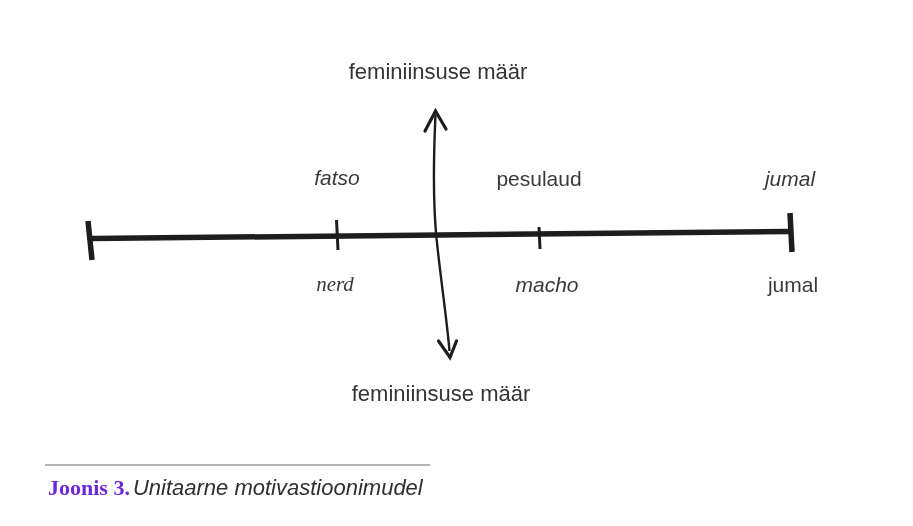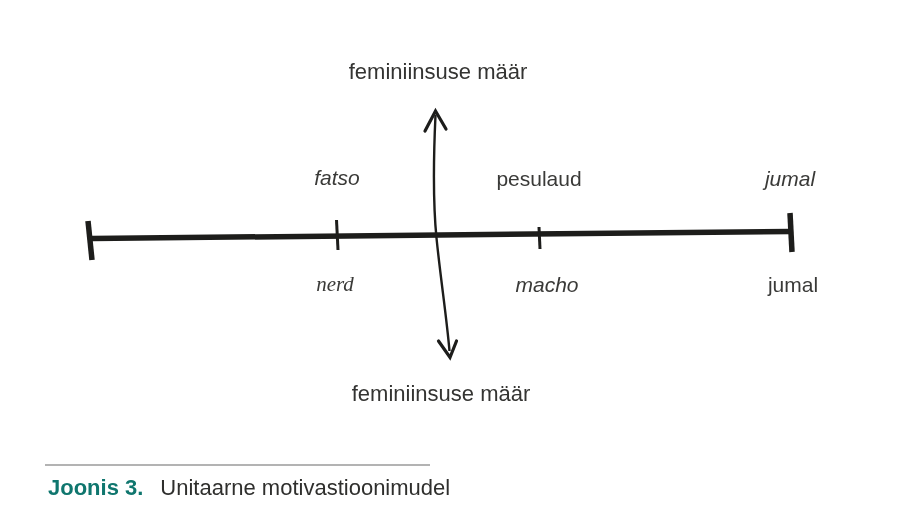--- a/index.html
+++ b/index.html
@@ -47,24 +47,26 @@
   .caption {
     position: absolute;
     left: 48px;
     top: 475px;
     font-size: 22px;
     white-space: nowrap;
     color: #2f2f2d;
   }
   .caption .fig-label {
     font-weight: bold;
-    color: #0f766e;
+    color: #6d28d9;
+    font-family: Liberation Serif, serif;
   }
   .caption .fig-title {
-    margin-left: 17px;
+    font-style: italic;
+    margin-left: 3px;
   }
 </style>
 </head>
 <body>
 
 <div id="figure-canvas">
 
   <svg id="axis-svg" width="913" height="526" viewBox="0 0 913 526">
 
     <line x1="92" y1="238.5" x2="790" y2="231.5" stroke="#1d1d1b" stroke-width="5.5"></line>

